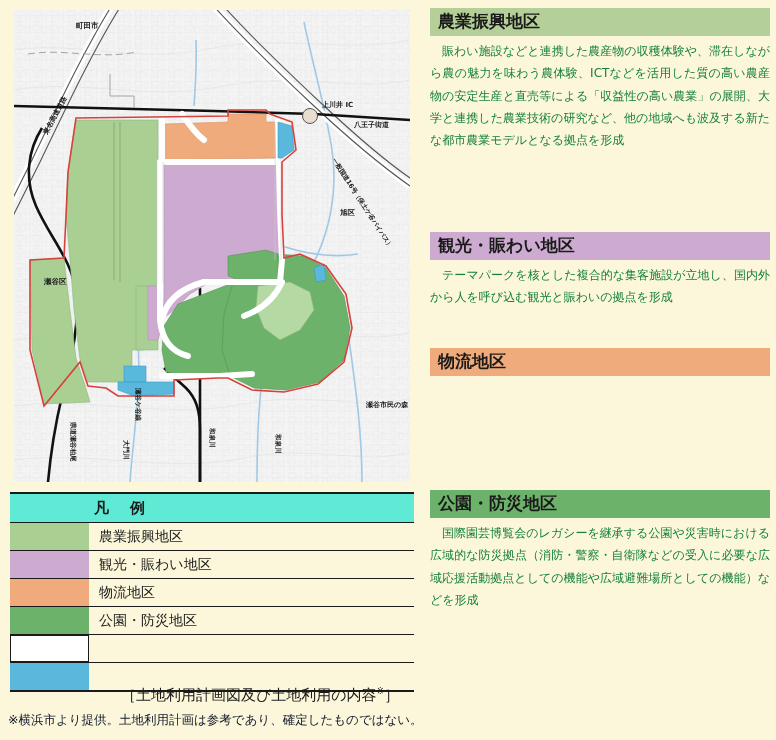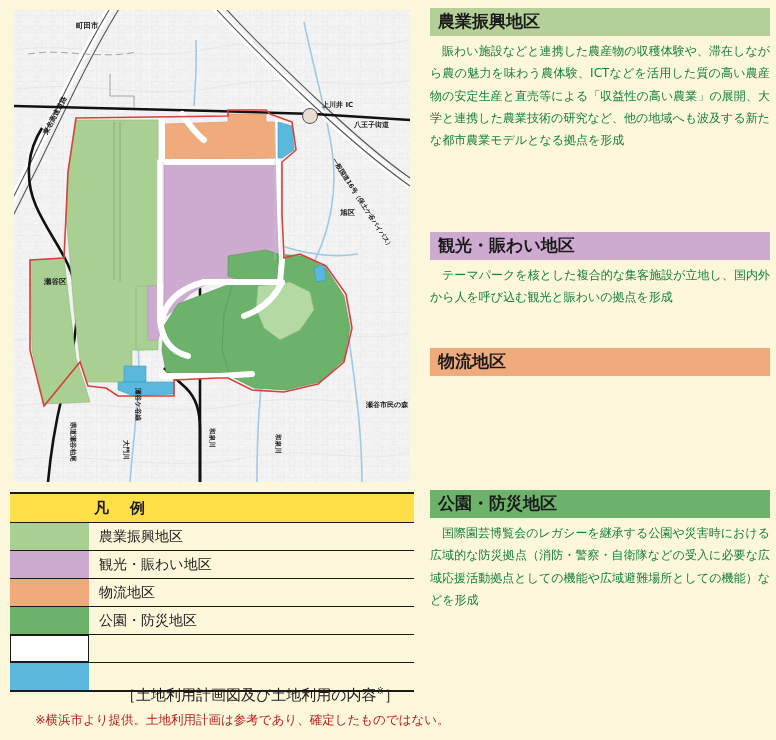--- a/index.html
+++ b/index.html
@@ -21,21 +21,21 @@
   .map-svg{display:block;width:396px;height:472px;}
 
   
   .legend{
     position:absolute;left:10px;top:492px;width:404px;
     border-top:2px solid #1a1a1a;
     border-bottom:2px solid #1a1a1a;
     box-sizing:border-box;
   }
   .legend-head{
-    height:28px;background:#fde047;
+    height:28px;background:#5eead4;
     display:flex;align-items:center;
     border-bottom:1px solid #1a1a1a;
   }
   .legend-head span{
     margin-left:84px;font-size:15px;font-weight:bold;color:#1a1a1a;
     letter-spacing:3px;
   }
   .legend-row{
     height:27px;display:flex;align-items:stretch;
     border-bottom:1px solid #1a1a1a;
@@ -49,21 +49,21 @@
   }
 
   
   .caption-main{
     position:absolute;left:0;top:686px;width:520px;
     text-align:center;font-size:15px;color:#1a1a1a;font-weight:500;
   }
   .caption-main sup{font-size:9px;vertical-align:super;}
   .caption-note{
     position:absolute;left:8px;top:712px;width:560px;
-    font-size:12.5px;color:#b91c1c;margin-left:27px;
+    font-size:12.5px;color:#0f172a;
   }
 
   
   .panel{position:absolute;left:430px;width:340px;}
   .panel-head{
     font-size:17px;font-weight:bold;color:#1a1a1a;
     padding:3px 0 4px 8px;line-height:1.25;
   }
   .panel-body{
     font-size:12px;line-height:1.85;color:#15803d;

